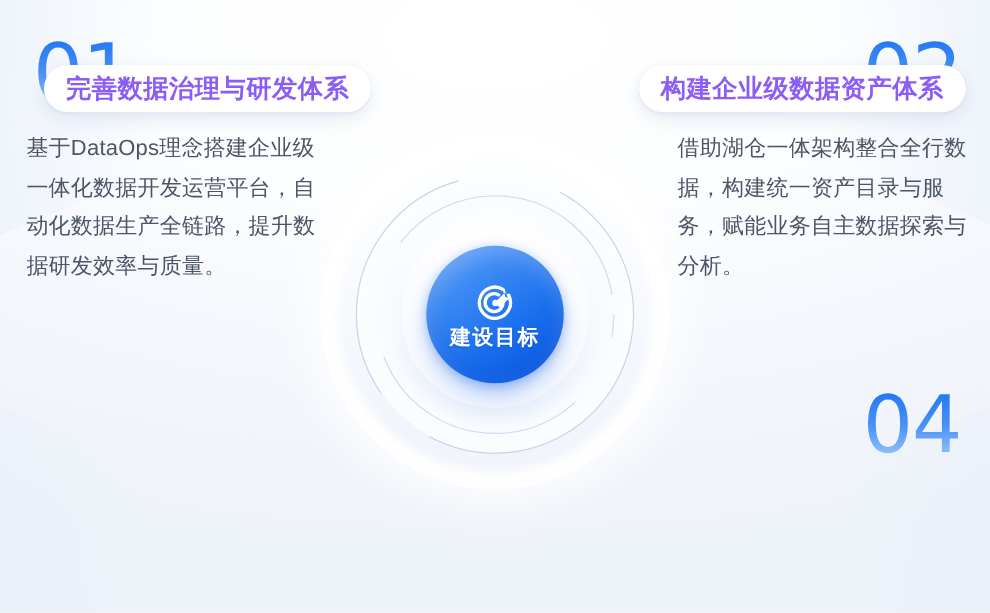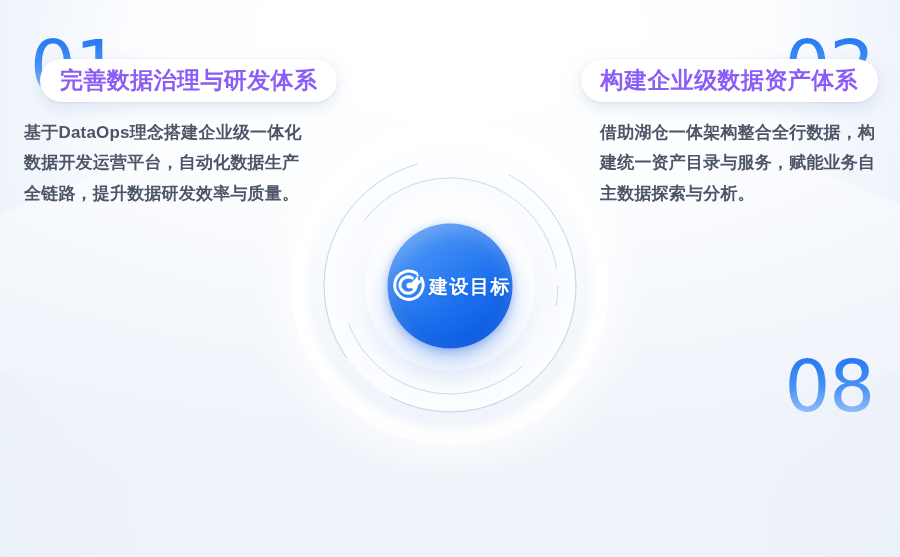--- a/index.html
+++ b/index.html
@@ -105,20 +105,21 @@
   }
   .hub-core {
     width: 125px; height: 125px;
     background: linear-gradient(143deg, #6aa8f8 0%, #3d8bf4 28%, #1a6fee 62%, #0a56e2 100%);
     box-shadow:
       0 14px 30px -6px rgba(23,95,226,0.45),
       0 2px 10px rgba(23,95,226,0.25),
       inset 0 -10px 22px rgba(10,70,190,0.22),
       inset 0 8px 18px rgba(255,255,255,0.22);
     display: flex;
+    flex-direction: column;
     align-items: center;
     justify-content: center;
     pointer-events: auto;
   }
   .hub-icon {
     width: 40px; height: 40px;
     display: block;
     margin-bottom: 2px;
   }
   .hub-label {
@@ -173,28 +174,27 @@
     letter-spacing: 0.4px;
     white-space: nowrap;
     box-shadow: 0 6px 18px rgba(126,150,190,0.20), 0 1px 3px rgba(126,150,190,0.16);
     line-height: 1.15;
   }
   .q1 .quad-pill, .q3 .quad-pill { left: 18px; }
   .q2 .quad-pill, .q4 .quad-pill { right: 0px; }
 
   .quad-body {
     margin-top: 22px;
-    font-size: 17px;
+    font-size: 20px;
     line-height: 1.78;
     color: #4c5566;
     letter-spacing: 0.2px;
     width: 278px;
-    font-weight: bold;
-  }
-  .q2 .quad-body, .q4 .quad-body { margin-left: 22px; }
+  }
+  .q2 .quad-body, .q4 .quad-body { margin-left: 38px; }
   .q1 .quad-body, .q3 .quad-body { margin-left: 2px; }
 </style>
 </head>
 <body>
 
 <div id="stage">
 
   <div class="corner-wedge wedge-tl"></div>
   <div class="corner-wedge wedge-tr"></div>
   <div class="corner-wedge wedge-bl"></div>
@@ -235,17 +235,17 @@
     <div class="quad-head">
       <div class="quad-num">02</div>
       <div class="quad-pill">构建企业级数据资产体系</div>
     </div>
     <div class="quad-body">借助湖仓一体架构整合全行数据，构建统一资产目录与服务，赋能业务自主数据探索与分析。</div>
   </div>
 
 
   <div class="quad q4">
     <div class="quad-head">
-      <div class="quad-num">08</div>
+      <div class="quad-num">04</div>
     </div>
   </div>
 
 </div>
 
 </body></html>

